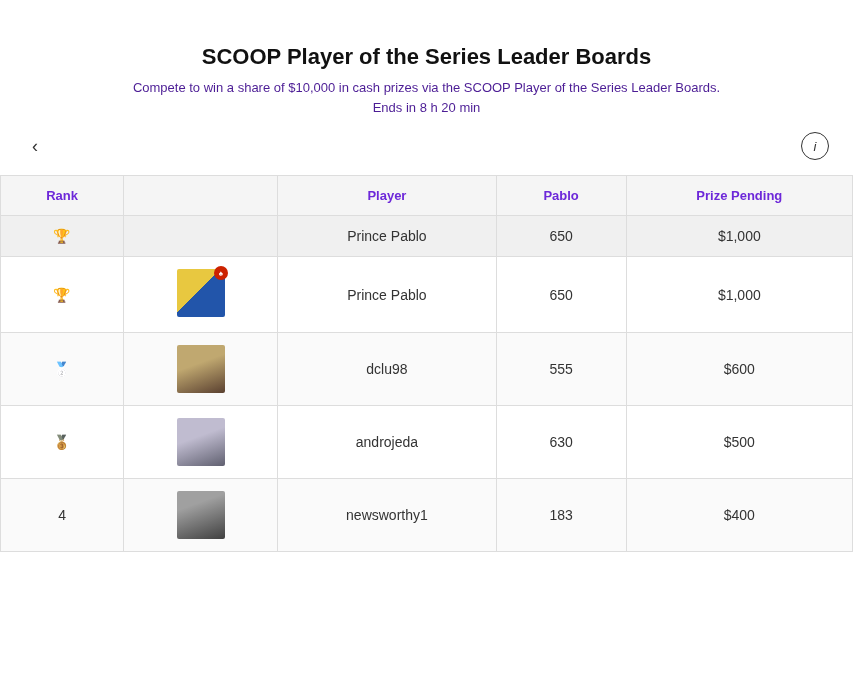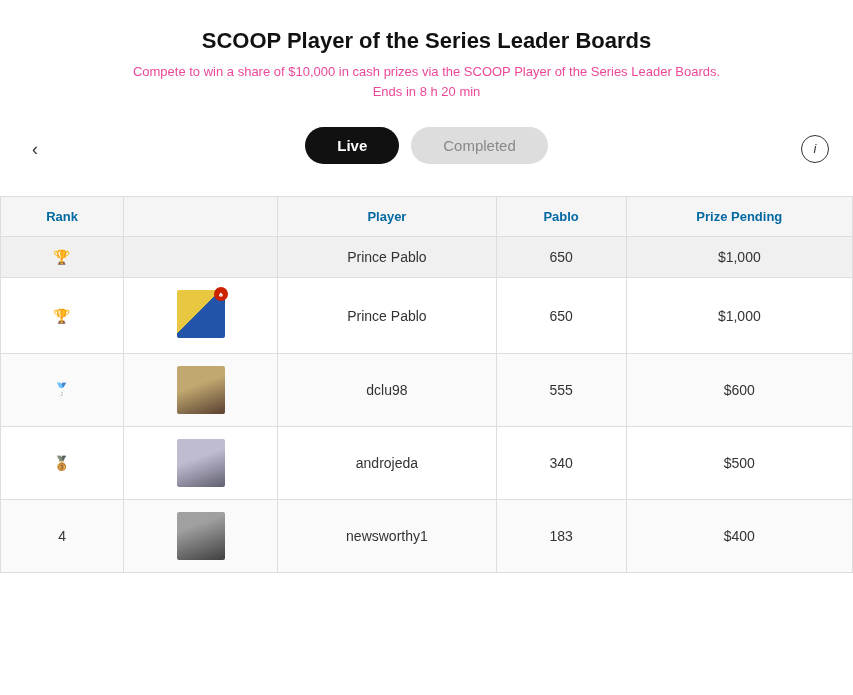--- a/index.html
+++ b/index.html
@@ -9,32 +9,33 @@
       background: #fff;
       color: #333;
       width: 853px;
       min-height: 695px;
       position: relative;
     }
 
     .header-section {
       text-align: center;
       padding: 28px 80px 16px;
+      margin-top: 16px;
     }
 
     .header-title {
       font-size: 22px;
       font-weight: bold;
       color: #111;
       margin-bottom: 8px;
     }
 
     .header-subtitle {
       font-size: 13px;
-      color: #ec4899;
+      color: #4c1d95;
       line-height: 1.5;
     }
 
     .nav-row {
       display: flex;
       align-items: center;
       justify-content: center;
       position: relative;
       padding: 10px 0 16px;
     }
@@ -103,21 +104,21 @@
       margin-top: 16px;
     }
 
     .leaderboard-table thead tr {
       background: #f5f5f5;
     }
 
     .leaderboard-table th {
       font-size: 13px;
       font-weight: 600;
-      color: #0369a1;
+      color: #6d28d9;
       padding: 12px 16px;
       border: 1px solid #ddd;
     }
 
     .leaderboard-table td {
       padding: 12px 16px;
       border: 1px solid #ddd;
       text-align: center;
       font-size: 14px;
       color: #333;
@@ -169,24 +170,20 @@
   <h1 class="header-title">SCOOP Player of the Series Leader Boards</h1>
   <p class="header-subtitle">
     <span>Compete to win a share of $10,000 in cash prizes via the SCOOP Player of the Series Leader Boards.</span><br>
     <span>Ends in 8 h 20 min</span>
   </p>
 </div>
 
 <div class="nav-row">
   <button class="back-btn">‹</button>
 
-  <div class="tabs">
-    <button class="tab-live">Live</button>
-    <button class="tab-completed">Completed</button>
-  </div>
 
   <button class="info-btn">i</button>
 </div>
 
 <table class="leaderboard-table">
   <thead>
     <tr>
       <th>Rank</th>
       <th></th>
       <th>Player</th>
@@ -213,21 +210,21 @@
         <td class="trophy-cell"><span style="filter: grayscale(40%) brightness(1.3);">🥈</span></td>
         <td class="avatar-cell"><div class="avatar-placeholder" style="background: linear-gradient(160deg, rgb(192, 168, 112) 40%, rgb(90, 64, 48) 100%);"></div></td>
         <td>dclu98</td>
         <td>555</td>
         <td class="prize-pending">$600</td>
       </tr>
       <tr>
         <td class="trophy-cell"><span style="filter: sepia(80%) saturate(1.8) brightness(0.85);">🥉</span></td>
         <td class="avatar-cell"><div class="avatar-placeholder" style="background: linear-gradient(160deg, rgb(192, 188, 208) 40%, rgb(96, 96, 112) 100%);"></div></td>
         <td>androjeda</td>
-        <td>340</td>
+        <td>630</td>
         <td class="prize-pending">$500</td>
       </tr>
       <tr>
         <td class="rank-number">4</td>
         <td class="avatar-cell"><div class="avatar-placeholder" style="background: linear-gradient(160deg, rgb(160, 160, 160) 30%, rgb(64, 64, 64) 100%);"></div></td>
         <td>newsworthy1</td>
         <td>183</td>
         <td class="prize-pending">$400</td>
       </tr>
     </tbody>

